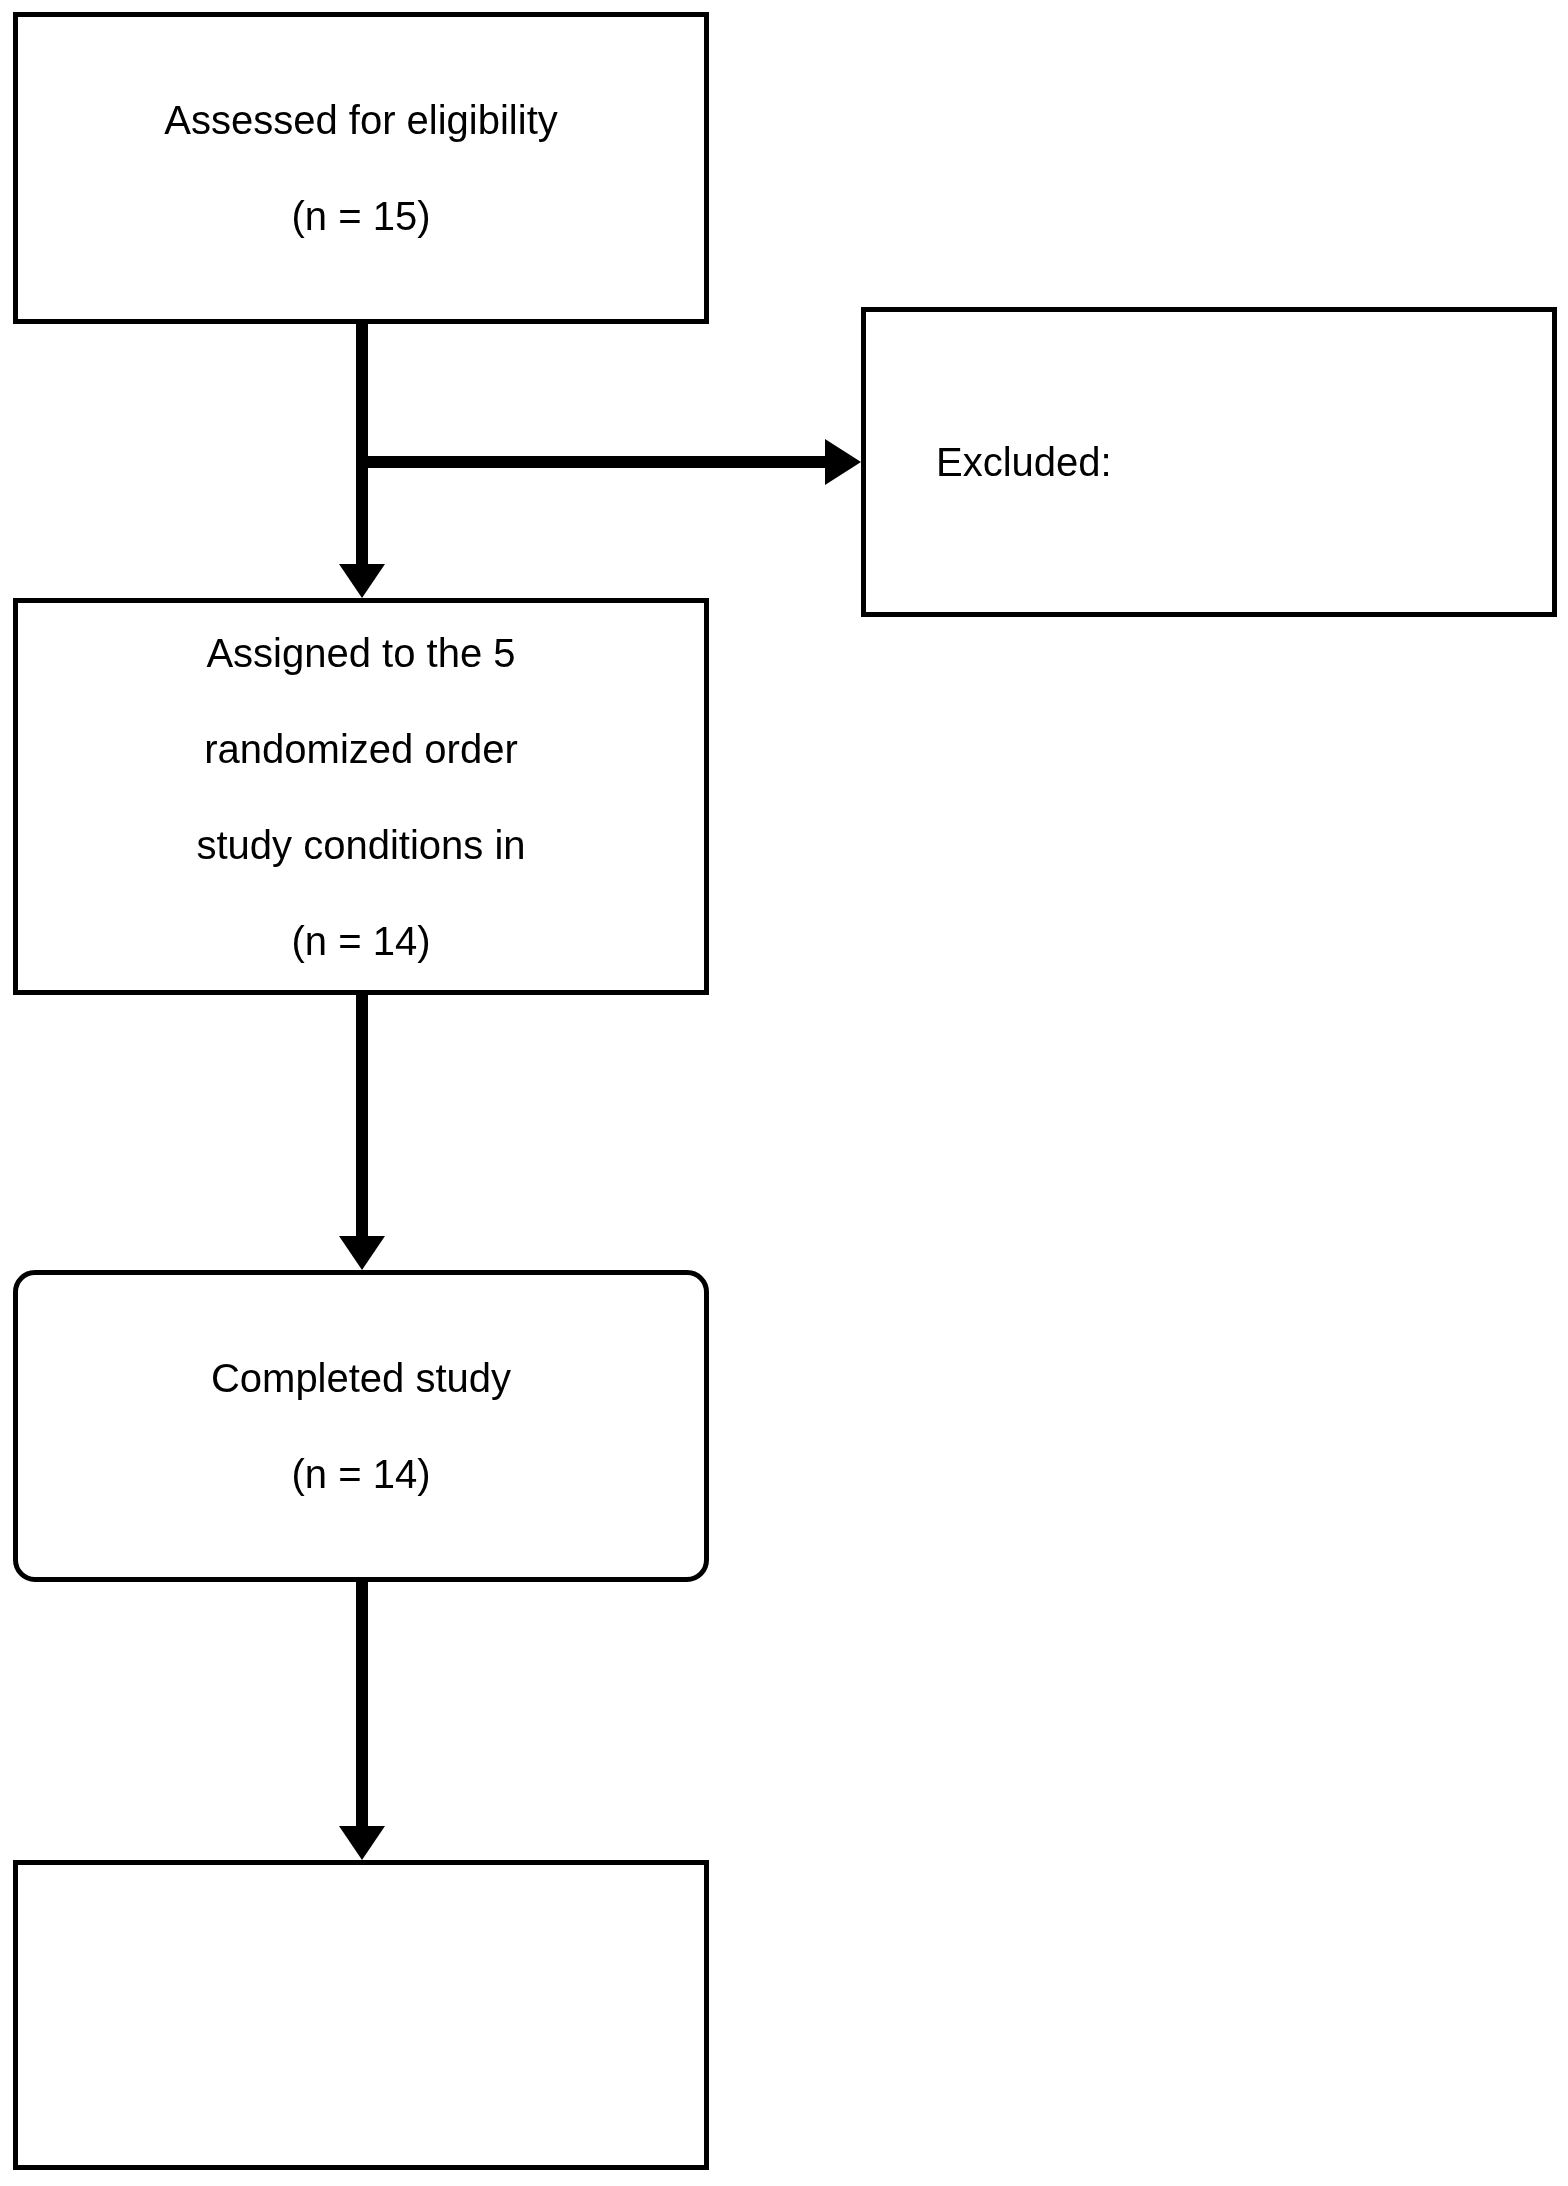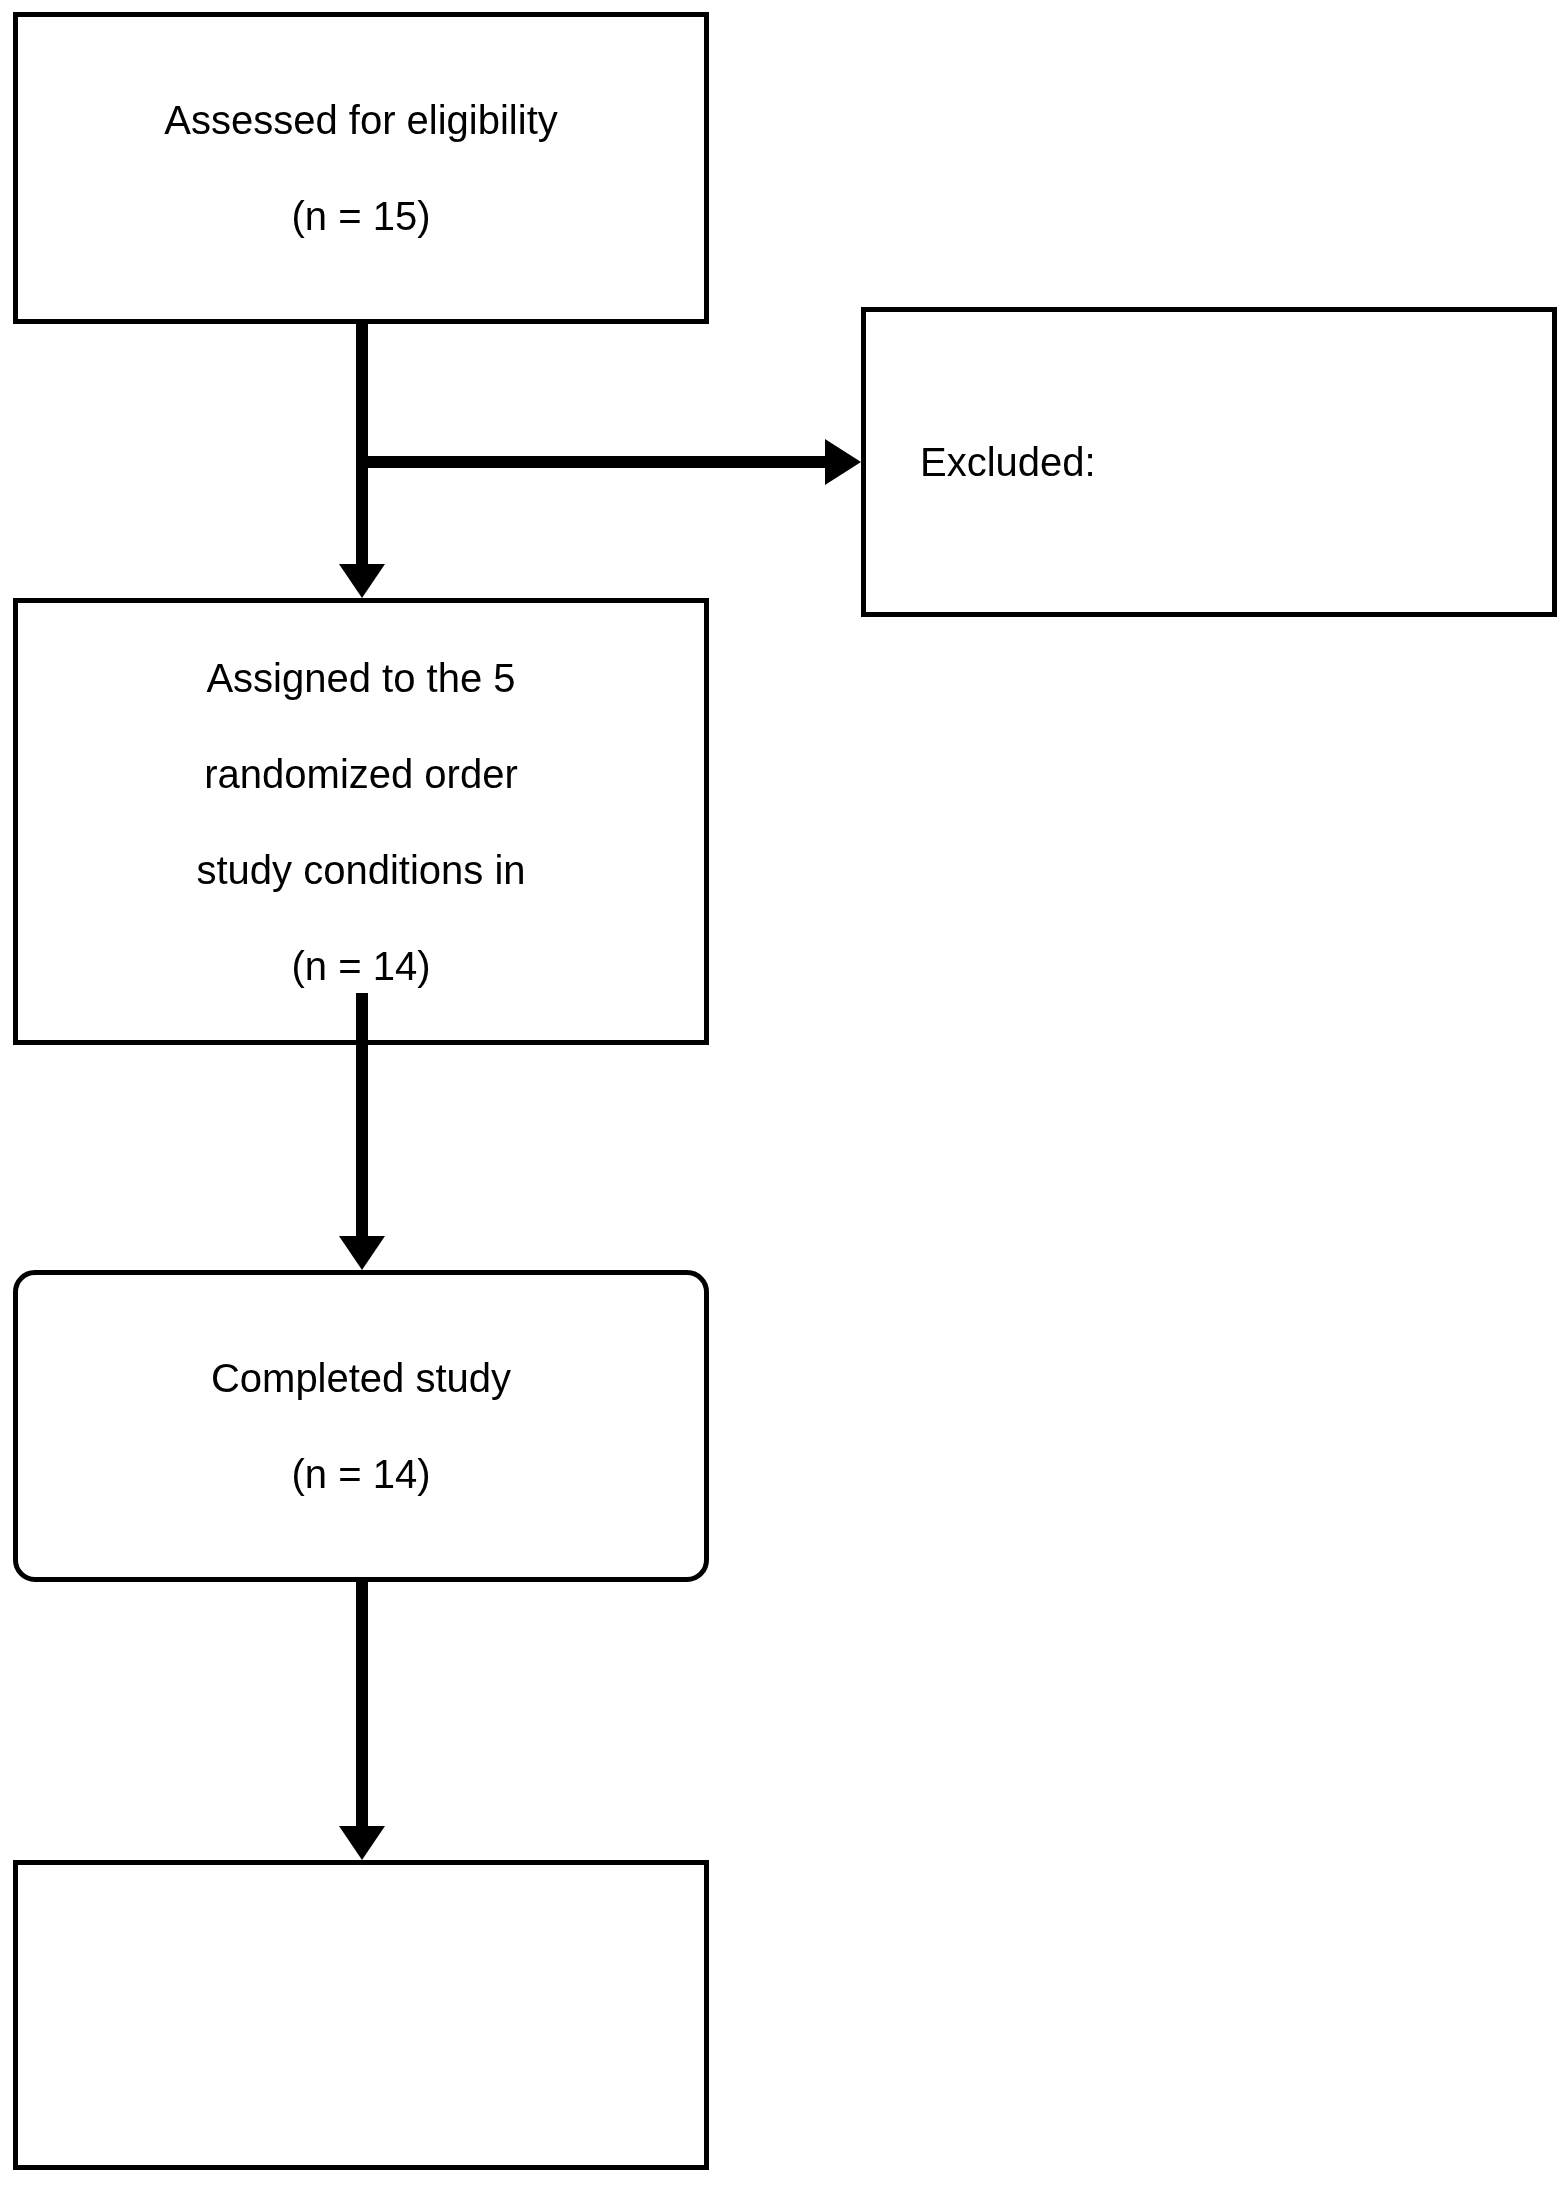--- a/index.html
+++ b/index.html
@@ -24,21 +24,21 @@
     display: flex;
     flex-direction: column;
     justify-content: center;
     text-align: center;
     font-size: 40px;
     line-height: 96px;
     white-space: nowrap;
   }
   .box--left {
     text-align: left;
-    padding-left: 54px;
+    padding-left: 70px;
   }
   .vline {
     position: absolute;
     width: 12px;
     background: #000000;
   }
   .hline {
     position: absolute;
     height: 12px;
     background: #000000;
@@ -54,21 +54,21 @@
   .arrow-right {
     position: absolute;
     width: 0;
     height: 0;
     border-top: 23px solid transparent;
     border-bottom: 23px solid transparent;
     border-left: 36px solid #000000;
   }
   #box-assessed  { left: 13px;  top: 12px;   width: 696px; height: 312px; }
   #box-excluded  { left: 861px; top: 307px;  width: 696px; height: 310px; }
-  #box-assigned  { left: 13px;  top: 598px;  width: 696px; height: 447px; }
+  #box-assigned  { left: 13px;  top: 598px;  width: 696px; height: 397px; }
   #box-completed { left: 13px;  top: 1270px; width: 696px; height: 312px; border-radius: 22px; }
   #box-included  { left: 13px;  top: 1860px; width: 696px; height: 310px; }
 
   #vline-1 { left: 356px; top: 322px;  height: 244px; }
   #arrow-1 { left: 339px; top: 564px; }
   #hline-branch { left: 362px; top: 456px; width: 464px; }
   #arrow-excluded { left: 825px; top: 439px; }
   #vline-2 { left: 356px; top: 993px;  height: 245px; }
   #arrow-2 { left: 339px; top: 1236px; }
   #vline-3 { left: 356px; top: 1580px; height: 248px; }

